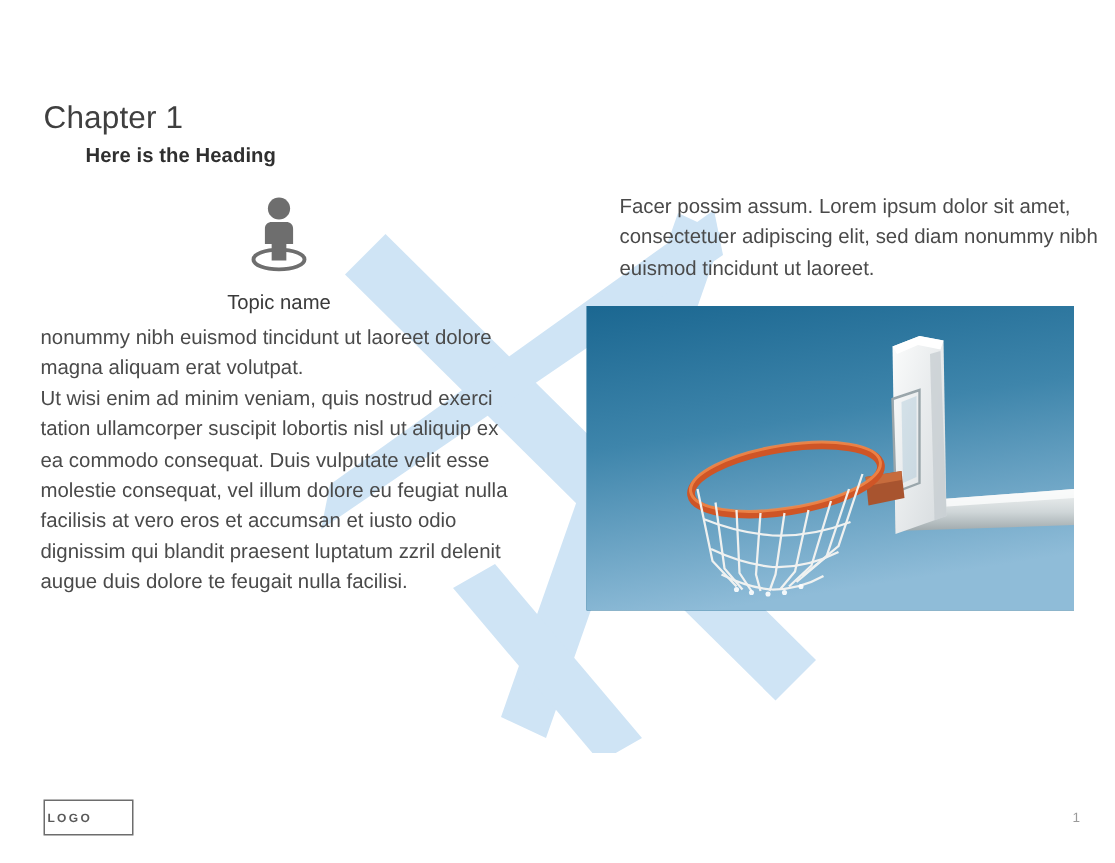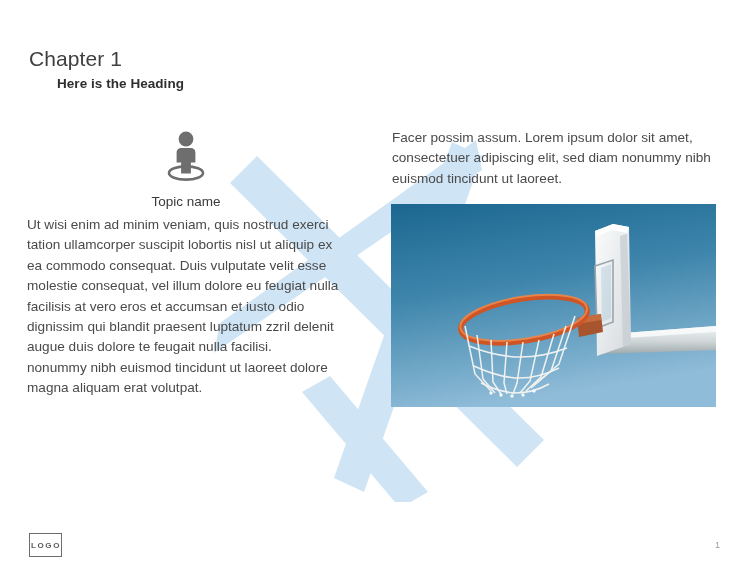--- a/index.html
+++ b/index.html
@@ -27,21 +27,21 @@
     width: 340px;
     height: 362px;
     pointer-events: none;
     z-index: 0;
   }
 
   
   .header {
     position: absolute;
     left: 29px;
-    top: 46px;
+    top: 66px;
     z-index: 3;
   }
   .chapter-title {
     font-size: 21px;
     font-weight: 400;
     color: #3f3f3f;
     letter-spacing: 0.1px;
     line-height: 1.25;
     margin: 0;
   }
@@ -82,21 +82,21 @@
     margin: 6px 0 0 0;
     text-align: left;
   }
   .body-text p {
     margin: 0;
   }
 
   
   .right-col {
     position: absolute;
-    left: 392px;
+    left: 413px;
     top: 128px;
     width: 325px;
     z-index: 2;
   }
   .right-text {
     font-size: 13.6px;
     line-height: 20.4px;
     color: #4a4a4a;
     margin: 0;
   }
@@ -112,27 +112,27 @@
     z-index: 2;
     background: #1d6a94;
   }
   .photo svg { display: block; }
 
   
   .logo-box {
     position: absolute;
     left: 29px;
     top: 533px;
-    width: 33px;
+    width: 60px;
     height: 24px;
     border: 1.6px solid #6d6d6d;
     box-sizing: border-box;
     display: flex;
     align-items: center;
-    justify-content: flex-end;
+    justify-content: flex-start;
     z-index: 3;
   }
   .logo-text {
     font-size: 8px;
     font-weight: bold;
     letter-spacing: 1.6px;
     color: #5a5a5a;
     padding-left: 1.6px;
   }
   .page-number {
@@ -177,22 +177,22 @@
           <circle cx="23" cy="10" r="7.4"></circle>
           <path d="M13.6 23.5 C13.6 20.6 15.6 19 18.2 19 L27.8 19 C30.4 19 32.4 20.6 32.4 23.5 L32.4 33.6 L27.9 33.6 L27.9 44.6 L18.1 44.6 L18.1 33.6 L13.6 33.6 Z"></path>
         </g>
         <ellipse cx="23" cy="44" rx="17" ry="6.6" fill="none" stroke="#6e6e6e" stroke-width="2.6"></ellipse>
       </svg>
     </div>
 
     <div class="topic-name">Topic name</div>
 
     <div class="body-text">
+      <p>nonummy nibh euismod tincidunt ut laoreet dolore magna aliquam erat volutpat.</p>
       <p>Ut wisi enim ad minim veniam, quis nostrud exerci tation ullamcorper suscipit lobortis nisl ut aliquip ex ea commodo consequat. Duis vulputate velit esse molestie consequat, vel illum dolore eu feugiat nulla facilisis at vero eros et accumsan et iusto odio dignissim qui blandit praesent luptatum zzril delenit augue duis dolore te feugait nulla facilisi.</p>
-      <p>nonummy nibh euismod tincidunt ut laoreet dolore magna aliquam erat volutpat.</p>
     </div>
   </div>
 
   <div class="right-col">
     <div class="right-text">Facer possim assum. Lorem ipsum dolor sit amet, consectetuer adipiscing elit, sed diam nonummy nibh euismod tincidunt ut laoreet.</div>
   </div>
 
   <div class="photo">
     <svg width="325" height="203" viewBox="0 0 325 203" xmlns="http://www.w3.org/2000/svg">
       <defs>

